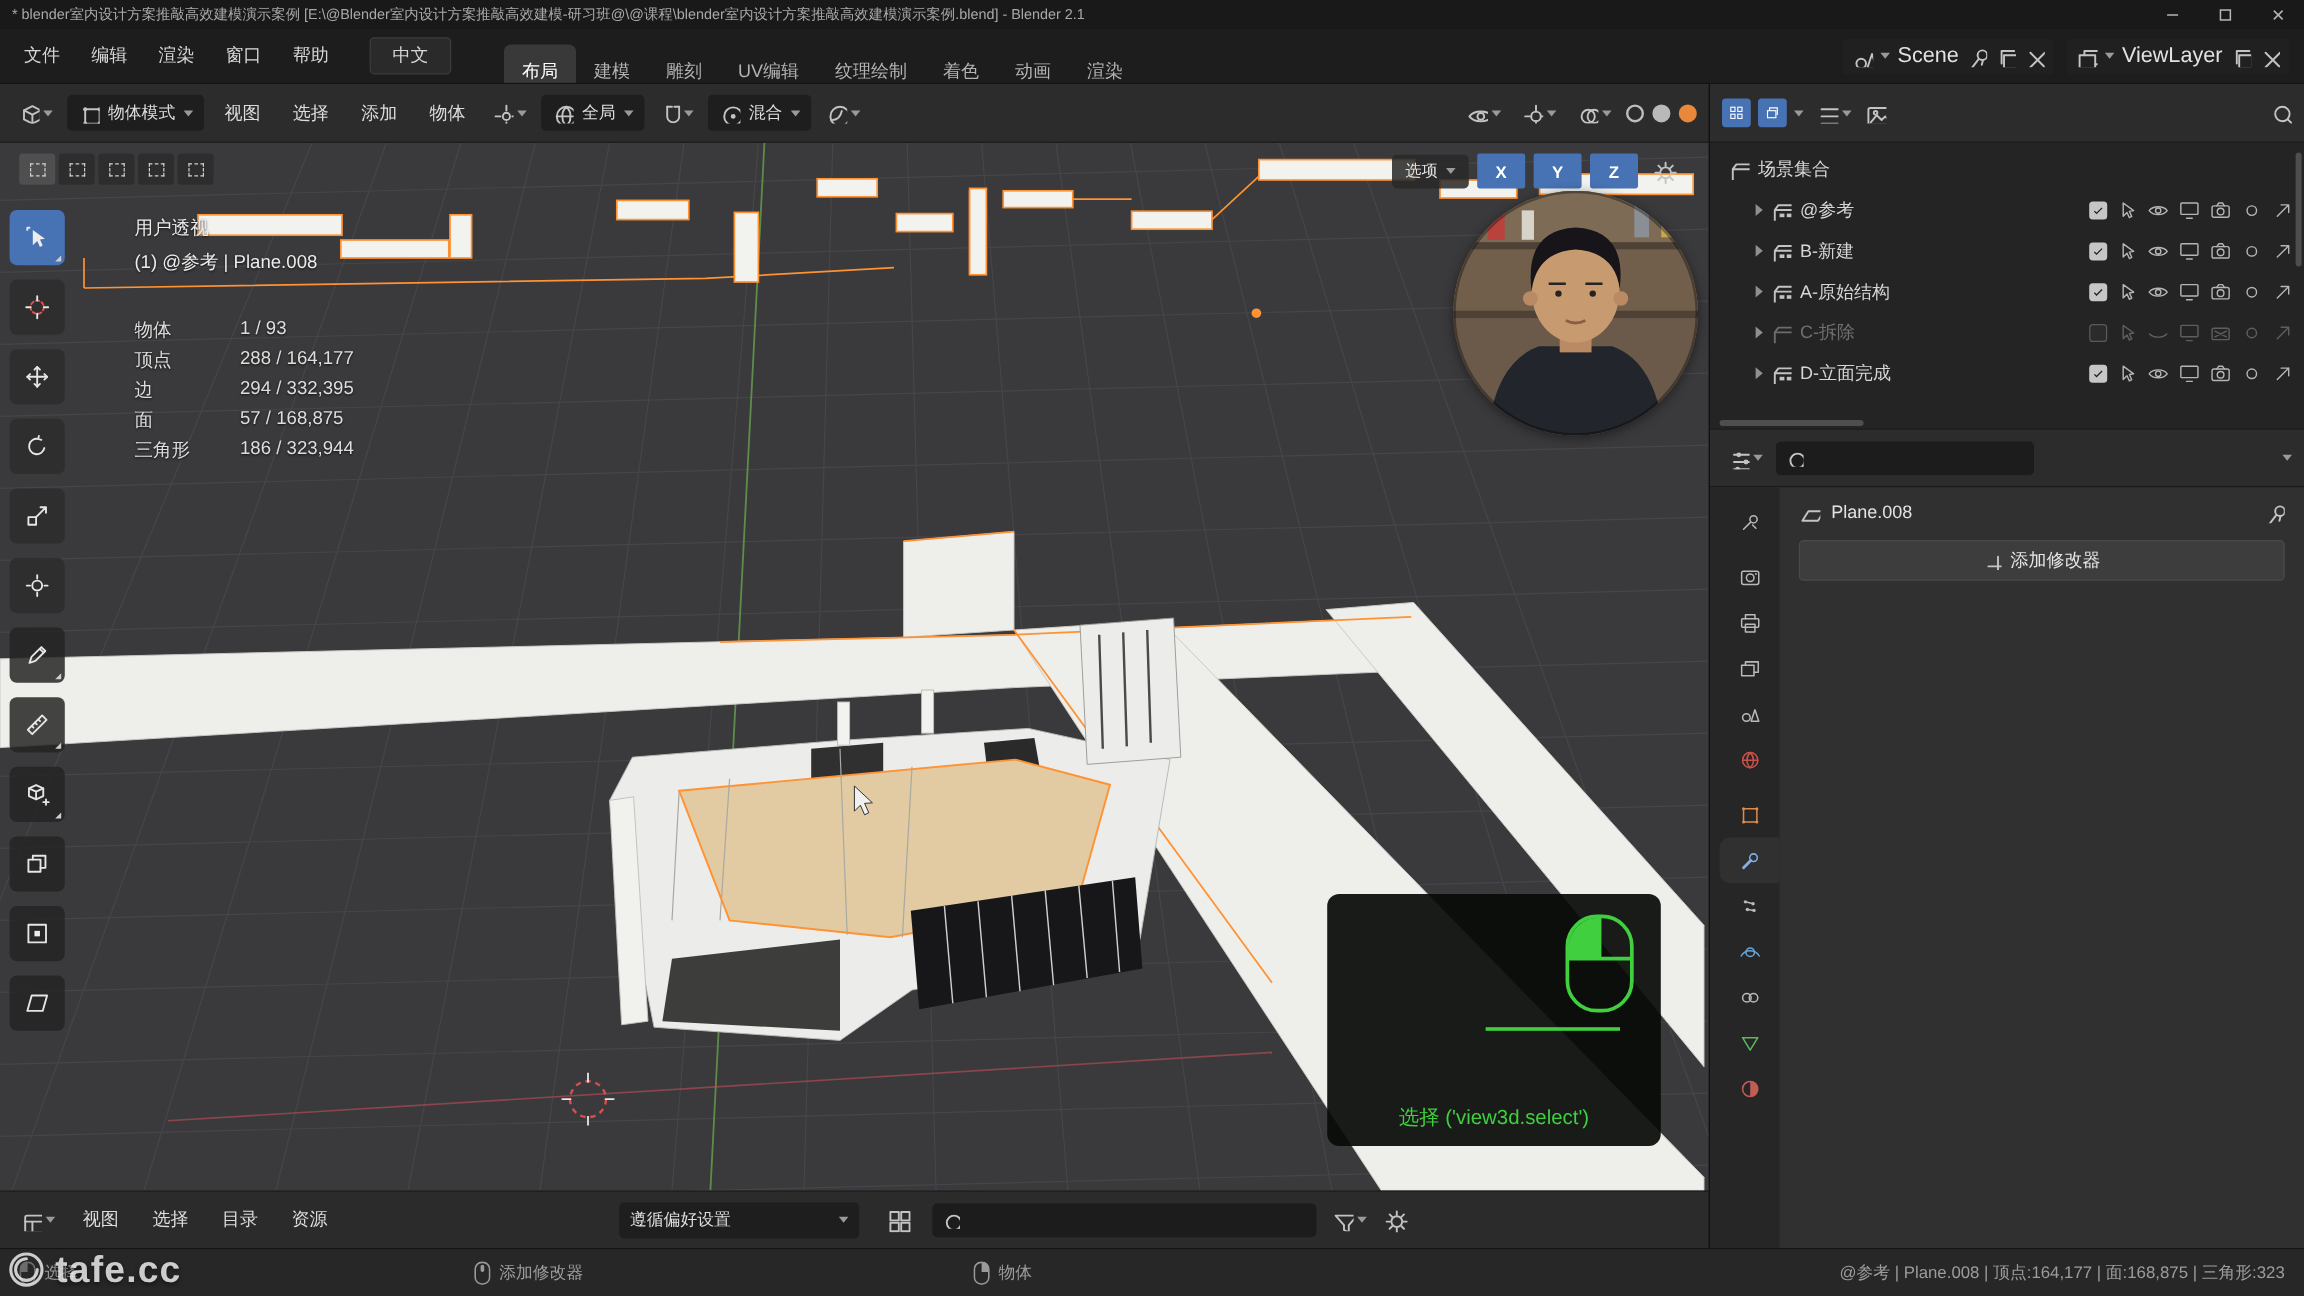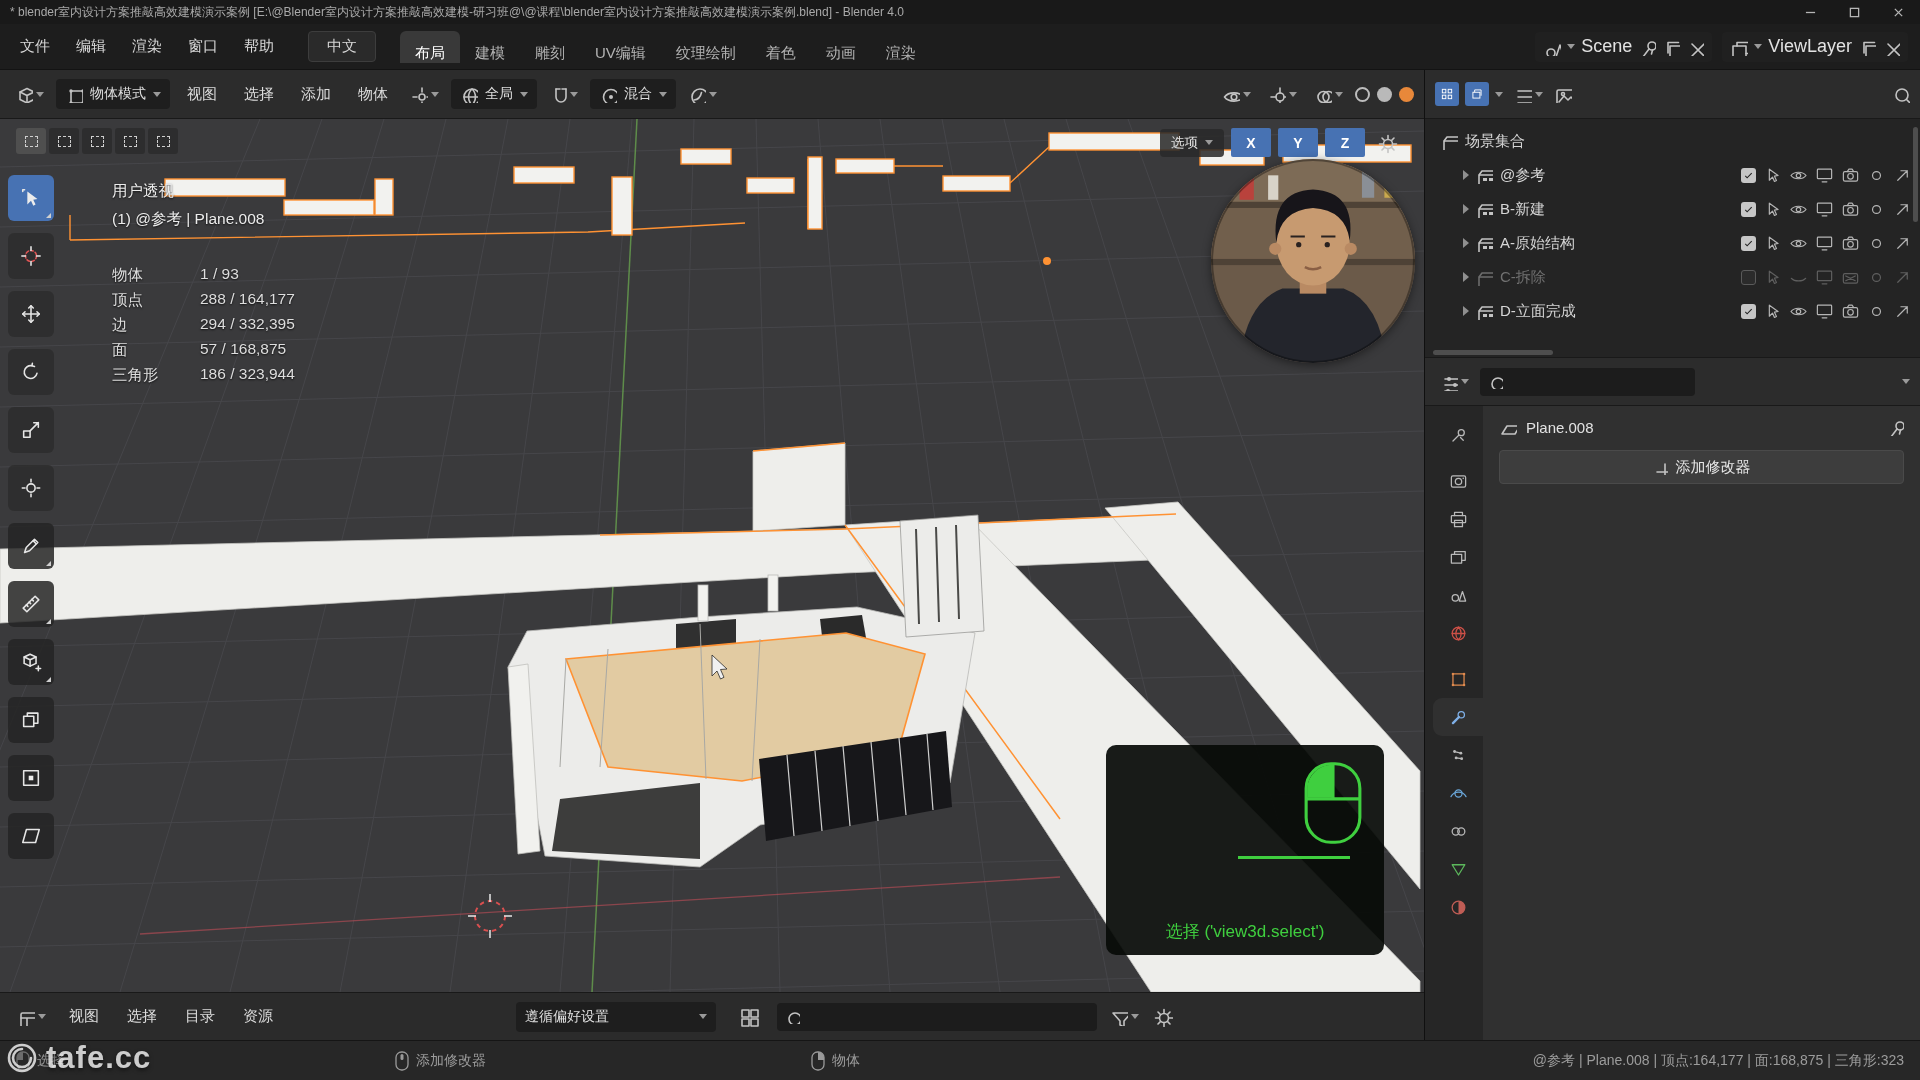--- a/index.html
+++ b/index.html
@@ -20,21 +20,21 @@
   
   .titlebar{left:0;top:0;width:1920px;height:24px;background:#191919;display:flex;align-items:center;padding-left:10px;color:#a9a9a9;font-size:12px;gap:8px}
   .win-controls{margin-left:auto;display:flex}
   .win-btn{width:44px;height:24px;display:flex;align-items:center;justify-content:center}
   .win-btn svg{width:11px;height:11px;stroke:#b5b5b5;stroke-width:1.4;fill:none}
 
   
   .topbar{left:0;top:24px;width:1920px;height:46px;background:#1d1d1d;display:flex;align-items:center;padding:0 8px;gap:2px;border-bottom:1px solid #131313}
   .menu-item{padding:6px 12px;border-radius:4px;color:#d8d8d8;font-size:15px;white-space:nowrap}
   .lang-btn{margin:0 20px;background:#2a2a2a;border:1px solid #3d3d3d;padding:5px 18px;border-radius:4px;font-size:15px;display:flex;align-items:center;gap:8px;white-space:nowrap}
-  .ws-tabs{display:flex;align-items:center;height:100%;margin-left:2px}
+  .ws-tabs{display:flex;align-items:flex-end;height:100%;margin-left:22px}
   .ws-tab{padding:13px 15px 0;font-size:15px;color:#b3b3b3;white-space:nowrap}
   .ws-tab.active{background:#393939;color:#fff;border-radius:6px 6px 0 0}
   .topbar-right{margin-left:auto;display:flex;gap:10px;align-items:center;padding-right:4px}
   .id-widget{display:flex;align-items:center;gap:6px;background:#202020;border-radius:4px;height:30px;padding:0 8px;font-size:18px;color:#e2e2e2;white-space:nowrap}
 
   
   .vcol{left:0;top:70px;width:1424px;height:970px;display:flex;flex-direction:column}
   .vp-header{height:49px;background:#2c2c2c;display:flex;align-items:center;gap:7px;padding:0 10px;border-bottom:1px solid #191919;overflow:hidden;white-space:nowrap}
   .hmenu{padding:5px 10px;font-size:15px;color:#dcdcdc;border-radius:4px}
   .viewport{position:relative;flex:1;background:#3a3a3c;overflow:hidden}
@@ -111,21 +111,21 @@
   .sb-right{margin-left:auto;white-space:nowrap;overflow:hidden}
 
   
   .watermark{left:6px;bottom:0;height:44px;display:flex;align-items:center;gap:8px;z-index:60}
   .wm-text{font-size:31px;font-weight:bold;color:rgba(255,255,255,.78);text-shadow:0 2px 4px rgba(0,0,0,.55);letter-spacing:1px}
 </style>
 </head>
 <body>
 
 <div class="titlebar abs">
-  <span>* blender室内设计方案推敲高效建模演示案例 [E:\@Blender室内设计方案推敲高效建模-研习班@\@课程\blender室内设计方案推敲高效建模演示案例.blend] - Blender 4.0</span>
+  <span>* blender室内设计方案推敲高效建模演示案例 [E:\@Blender室内设计方案推敲高效建模-研习班@\@课程\blender室内设计方案推敲高效建模演示案例.blend] - Blender 2.1</span>
   <div class="win-controls">
     <div class="win-btn">
         <svg viewBox="0 0 12 12">
           <path d="M1 6 h10"></path>
         </svg>
       </div>
     <div class="win-btn">
         <svg viewBox="0 0 12 12">
           <rect x="1.5" y="1.5" width="9" height="9"></rect>
         </svg>

